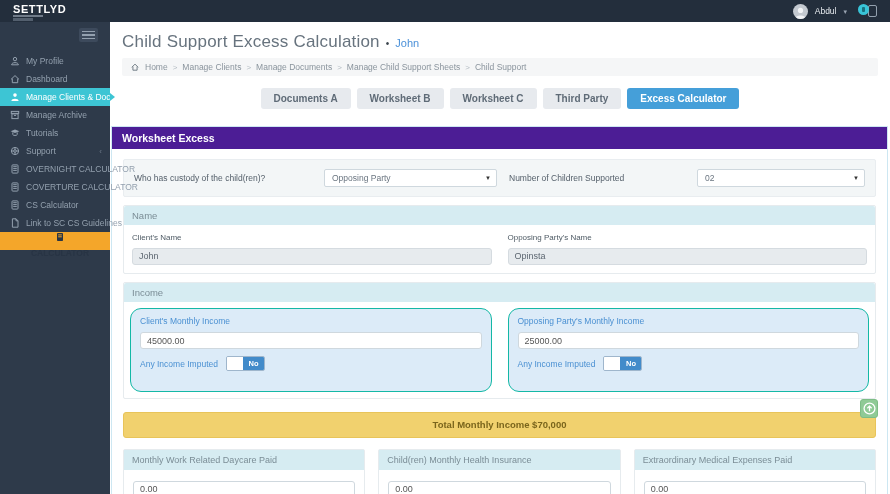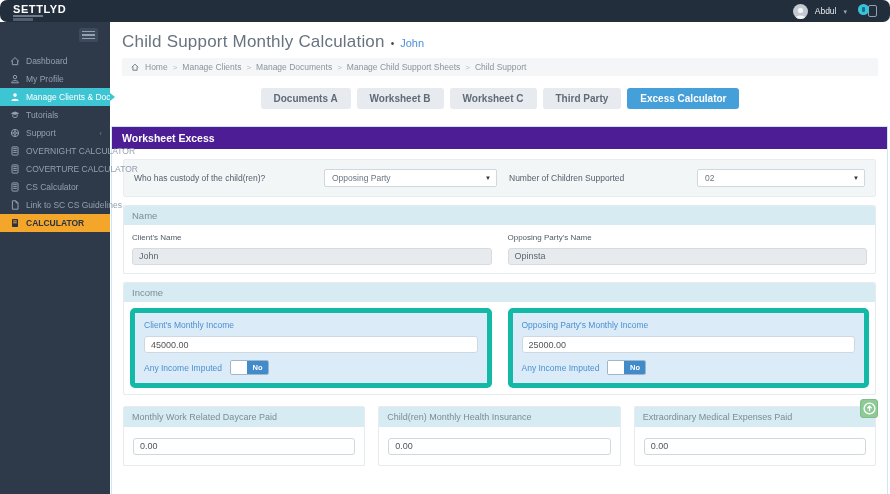--- a/index.html
+++ b/index.html
@@ -1,20 +1,20 @@
 <!DOCTYPE html>
 <html><head>
 <meta charset="utf-8">
 <style>
   * { margin:0; padding:0; box-sizing:border-box; }
   html,body { width:890px; height:494px; overflow:hidden; }
   body { position:relative; font-family:"Liberation Sans", sans-serif; background:#fff; }
 
   
-  .topbar { position:absolute; top:0; left:0; width:890px; height:22px; background:#232e3c; display:flex; align-items:center; justify-content:space-between; z-index:30;border-radius:7px; }
+  .topbar { position:absolute; top:0; left:0; width:890px; height:22px; background:#232e3c; display:flex; align-items:center; justify-content:space-between; z-index:30; }
   .logo-wrap { width:110px; padding-left:13px; padding-top:2px; }
   .logo-text { color:#fff; font-size:11px; font-weight:bold; letter-spacing:.6px; line-height:10px; }
   .logo-tag1 { width:30px; height:2px; background:#8b96a3; opacity:.75; margin-top:1px; }
   .logo-tag2 { width:20px; height:3px; background:#535f6e; margin-top:1px; }
   .topbar-right { display:flex; align-items:center; gap:7px; padding-right:12px; }
   .avatar { width:15px; height:15px; border-radius:50%; background:#c3c9d0; overflow:hidden; display:inline-flex; align-items:flex-end; justify-content:center; }
   .user-name { color:#e8ecf0; font-size:8.5px; }
   .caret-down { color:#9aa5b2; font-size:7px; line-height:7px; }
   .notif { position:relative; width:20px; height:16px; display:inline-block; margin-left:4px; }
   .notif-device { position:absolute; right:1px; top:2px; width:9px; height:12px; border:1.5px solid #93a0ae; border-radius:2px; }
@@ -23,21 +23,21 @@
 
   
   .sidebar { position:absolute; top:22px; left:0; width:110px; height:472px; background:#2e3a4a; z-index:20; }
   .hamburger { margin:6px 12px 10px auto; width:19px; height:14px; background:#3d4a5c; border-radius:2px; display:flex; flex-direction:column; justify-content:center; gap:2px; padding:0 3px; cursor:pointer; }
   .hamburger span { display:block; height:1.5px; background:#93a0af; }
   .menu { list-style:none; }
   .menu-item { position:relative; height:18px; display:flex; align-items:center; gap:6px; padding-left:10px; color:#93a0ae; font-size:8.5px; cursor:pointer; white-space:nowrap; }
   .menu-item svg { flex:0 0 auto; }
   .menu-item.active { background:#3dc5d4; color:#ffffff; }
   .menu-item.active::after { content:""; position:absolute; right:0; top:50%; margin-top:-4px; border-top:4px solid transparent; border-bottom:4px solid transparent; border-left:5px solid #3dc5d4; transform:translateX(5px); }
-  .menu-item.calc { background:#f4a62a; color:#283444; font-weight:bold; }
+  .menu-item.calc { background:#f4a62a; color:#283444; font-weight:bold;flex-direction:column; }
   .menu-item .chev { margin-left:auto; margin-right:8px; font-size:8px; color:#6d7a89; }
 
   
   .main { position:absolute; top:22px; left:110px; width:780px; height:472px; background:#fff; }
   .page-head { padding:10px 12px 0 12px; display:flex; align-items:baseline; gap:6px; }
   .page-title { font-size:17px; font-weight:400; color:#67737e; letter-spacing:.2px; }
   .title-bullet { font-size:10px; color:#3b444d; }
   .client-link { font-size:11px; color:#4a90d9; text-decoration:none; cursor:pointer; }
   .breadcrumb { margin:6px 12px 0 12px; background:#f5f6f7; border-radius:2px; padding:4px 9px; font-size:8.5px; color:#8a949d; display:flex; align-items:center; gap:5px; }
   .breadcrumb a { color:#8a949d; text-decoration:none; cursor:pointer; }
@@ -59,21 +59,21 @@
   .select .sel-caret { position:absolute; right:5px; top:50%; transform:translateY(-58%); font-size:6px; color:#333; }
 
   .section { border:1px solid #e6ebee; border-radius:2px; margin-top:8px; }
   .section-header { background:#d6ecf2; color:#7b8d96; font-size:9.5px; padding:4px 8px; border-radius:2px 2px 0 0; }
   .section-body { padding:8px; display:grid; grid-template-columns:1fr 1fr; gap:16px; }
   .field-label { font-size:8px; color:#4e5a64; margin-bottom:3px; }
   .txt-input { width:100%; height:17px; border:1px solid #cfd8de; border-radius:3px; font-size:9px; color:#555; padding:0 6px; font-family:"Liberation Sans",sans-serif; background:#fff; }
   .txt-input.readonly { background:#e7ebee; border-color:#d5dbe0; color:#5d6771; }
 
   .income-body { padding:6px; display:grid; grid-template-columns:1fr 1fr; gap:16px; }
-  .income-card { background:#dcebf8; border:5px solid #14b8a6; border-radius:5px; padding:7px 9px 8px 9px; }
+  .income-card { background:#dcebf8; border:1px solid #14b8a6; border-radius:11px; padding:7px 9px 20px 9px; }
   .income-label { font-size:8.5px; color:#4a90d2; margin-bottom:4px; }
   .imputed-row { margin-top:7px; display:flex; align-items:center; gap:8px; }
   .imputed-label { font-size:8.5px; color:#4a90d2; }
   .switch { display:inline-flex; width:39px; height:15px; border:1px solid #9fb6cc; border-radius:2px; overflow:hidden; cursor:pointer; }
   .switch .knob { width:16px; background:#fff; }
   .switch .sw-label { flex:1; background:#428bca; color:#fff; font-size:7.5px; font-weight:bold; display:flex; align-items:center; justify-content:center; }
 
   .total-bar { margin-top:13px; background:#f1d16e; border:1px solid #e8c45a; border-radius:3px; text-align:center; padding:6px 0 7px 0; font-size:9.5px; font-weight:bold; color:#7a651c; }
 
   .cards-row { margin-top:11px; display:grid; grid-template-columns:1fr 1fr 1fr; gap:13px; }
@@ -110,37 +110,45 @@
 
 <div class="sidebar">
   <div class="hamburger">
       <span></span>
       <span></span>
       <span></span>
     </div>
   <ul class="menu">
     <li class="menu-item">
       <svg width="10" height="10" viewBox="0 0 10 10">
-          <path d="M1 5.4 L5 1.6 L9 5.4 M2.3 4.6 V8.7 H7.7 V4.6" fill="none" stroke="currentColor" stroke-width="1"></path>
-        </svg>
-      <span>Dashboard</span>
-    </li>
-    <li class="menu-item">
-      <svg width="10" height="10" viewBox="0 0 10 10">
           <circle cx="5" cy="3.1" r="1.7" fill="none" stroke="currentColor"></circle>
           <path d="M1.6 8.8 C1.6 5.9 8.4 5.9 8.4 8.8 Z" fill="none" stroke="currentColor"></path>
         </svg>
       <span>My Profile</span>
     </li>
+    <li class="menu-item">
+      <svg width="10" height="10" viewBox="0 0 10 10">
+          <path d="M1 5.4 L5 1.6 L9 5.4 M2.3 4.6 V8.7 H7.7 V4.6" fill="none" stroke="currentColor" stroke-width="1"></path>
+        </svg>
+      <span>Dashboard</span>
+    </li>
     <li class="menu-item active">
       <svg width="10" height="10" viewBox="0 0 10 10">
           <circle cx="5" cy="3.1" r="1.8" fill="currentColor"></circle>
           <path d="M1.4 9 C1.4 5.9 8.6 5.9 8.6 9 Z" fill="currentColor"></path>
         </svg>
       <span>Manage Clients &amp; Docs</span>
+    </li>
+    <li class="menu-item">
+      <svg width="10" height="10" viewBox="0 0 10 10">
+          <rect x="1.3" y="1.4" width="7.4" height="2" fill="none" stroke="currentColor"></rect>
+          <rect x="1.9" y="3.9" width="6.2" height="4.7" fill="none" stroke="currentColor"></rect>
+          <line x1="4" y1="5.4" x2="6" y2="5.4" stroke="currentColor"></line>
+        </svg>
+      <span>Manage Archive</span>
     </li>
     <li class="menu-item">
       <svg width="10" height="10" viewBox="0 0 10 10">
           <path d="M5 1.4 L9.4 3.2 L5 5 L0.6 3.2 Z" fill="currentColor"></path>
           <path d="M2.8 4.4 V6.6 C2.8 7.7 7.2 7.7 7.2 6.6 V4.4" fill="none" stroke="currentColor"></path>
         </svg>
       <span>Tutorials</span>
     </li>
     <li class="menu-item">
       <svg width="10" height="10" viewBox="0 0 10 10">
@@ -192,21 +200,21 @@
           <line x1="3.2" y1="4.8" x2="6.8" y2="4.8" stroke="#f4a62a"></line>
         </svg>
       <span>CALCULATOR</span>
     </li>
   </ul>
 </div>
 
 <div class="main">
 
   <div class="page-head">
-    <span class="page-title">Child Support Monthly Calculation</span>
+    <span class="page-title">Child Support Excess Calculation</span>
     <span class="title-bullet">•</span>
     <a class="client-link">John</a>
   </div>
 
   <div class="breadcrumb">
     <span class="bc-home">
       <svg width="8" height="8" viewBox="0 0 10 10">
           <path d="M1 5.4 L5 1.4 L9 5.4 M2.4 4.6 V9 H7.6 V4.6" fill="none" stroke="#6e7a84" stroke-width="1.2"></path>
         </svg>
     </span>
@@ -281,20 +289,21 @@
               <span class="imputed-label">Any Income Imputed</span>
               <span class="switch">
                 <span class="knob"></span>
                 <span class="sw-label">No</span>
               </span>
             </div>
           </div>
         </div>
       </div>
 
+      <div class="total-bar">Total Monthly Income $70,000</div>
 
       <div class="cards-row">
         <div class="exp-card">
           <div class="exp-header">Monthly Work Related Daycare Paid</div>
           <div class="exp-body">
             <input class="txt-input" value="0.00" style="">
           </div>
         </div>
         <div class="exp-card">
           <div class="exp-header">Child(ren) Monthly Health Insurance</div>

